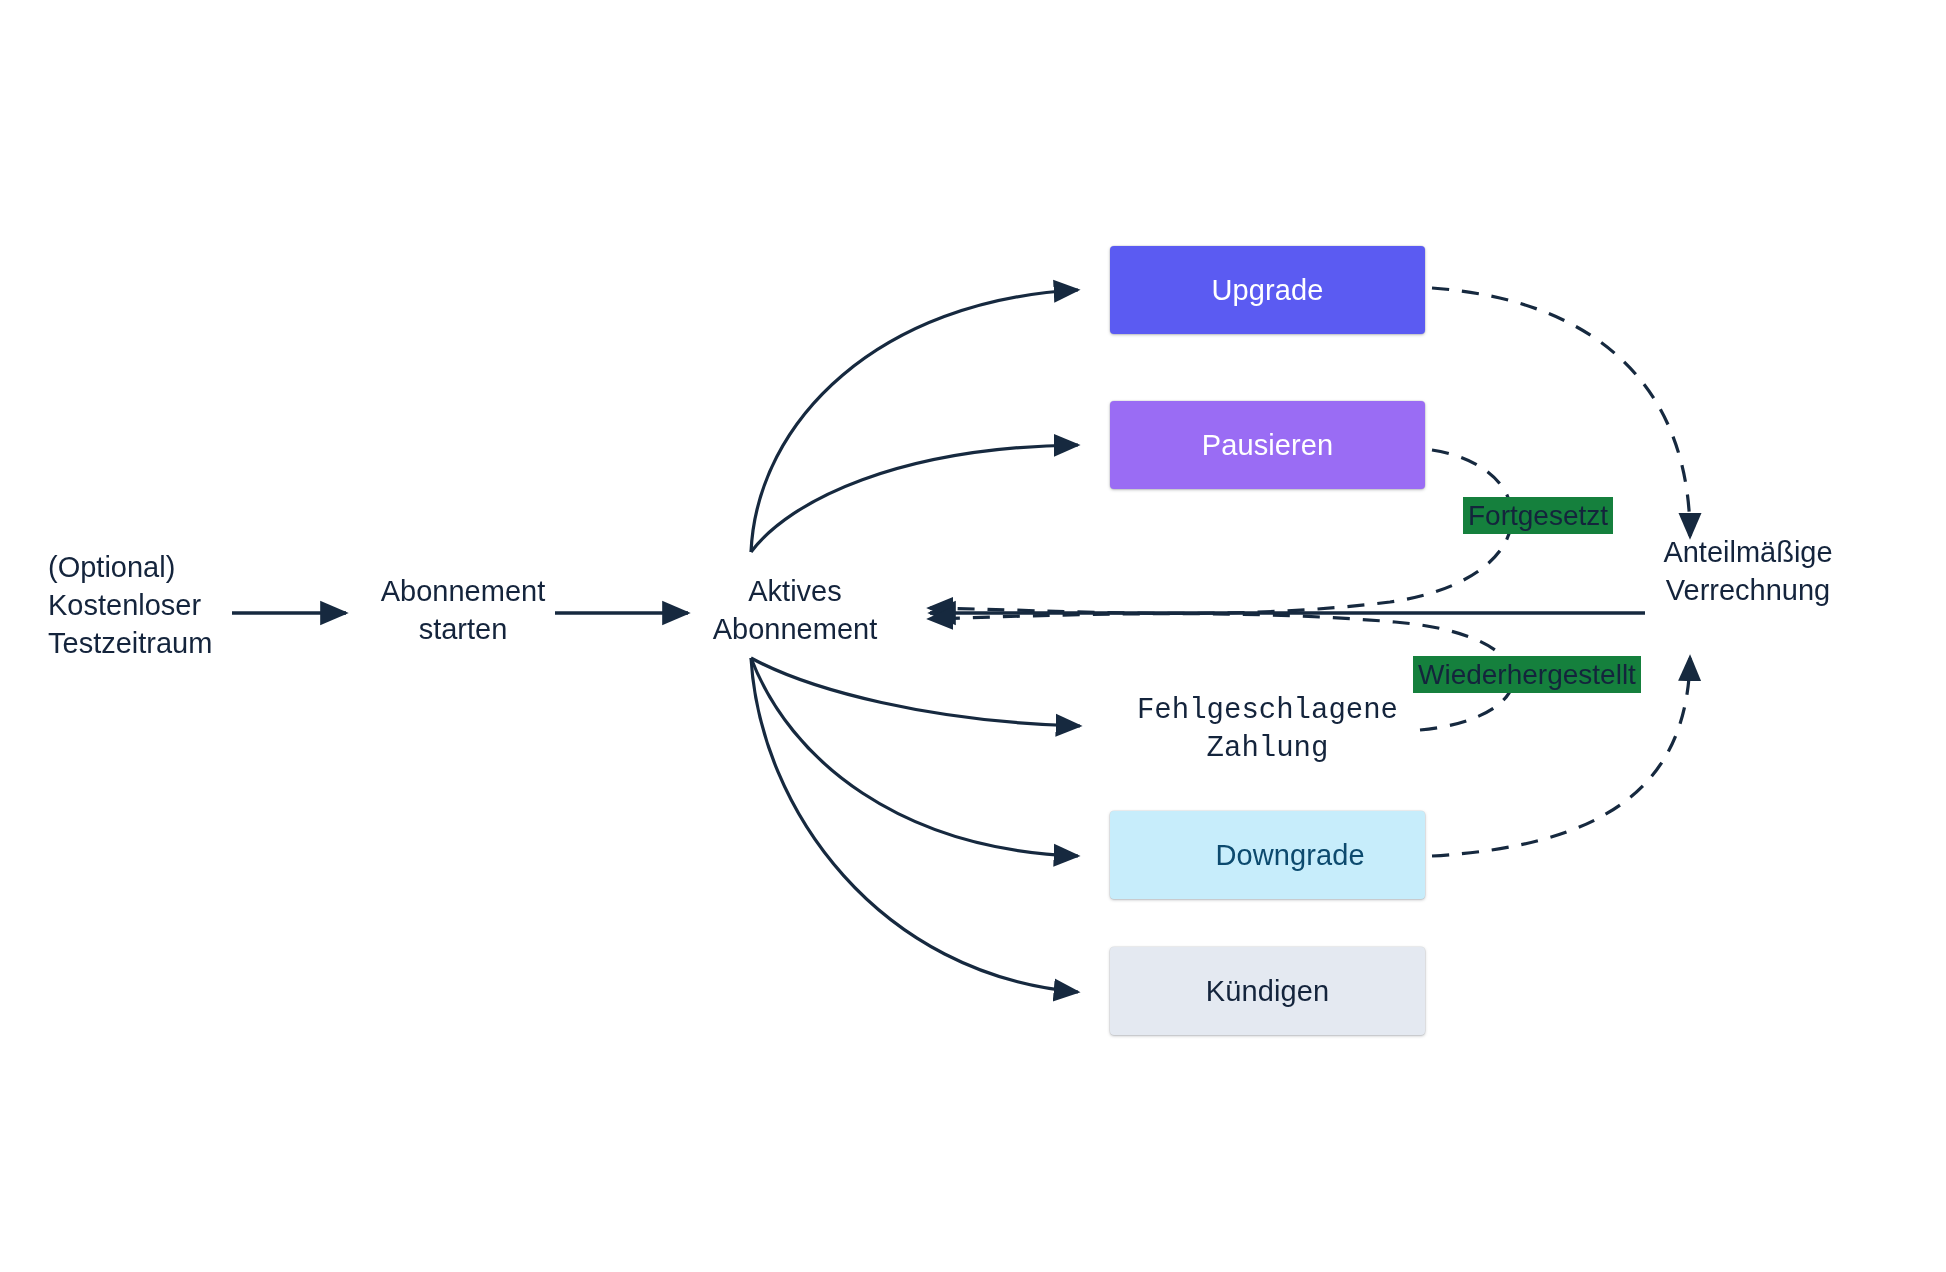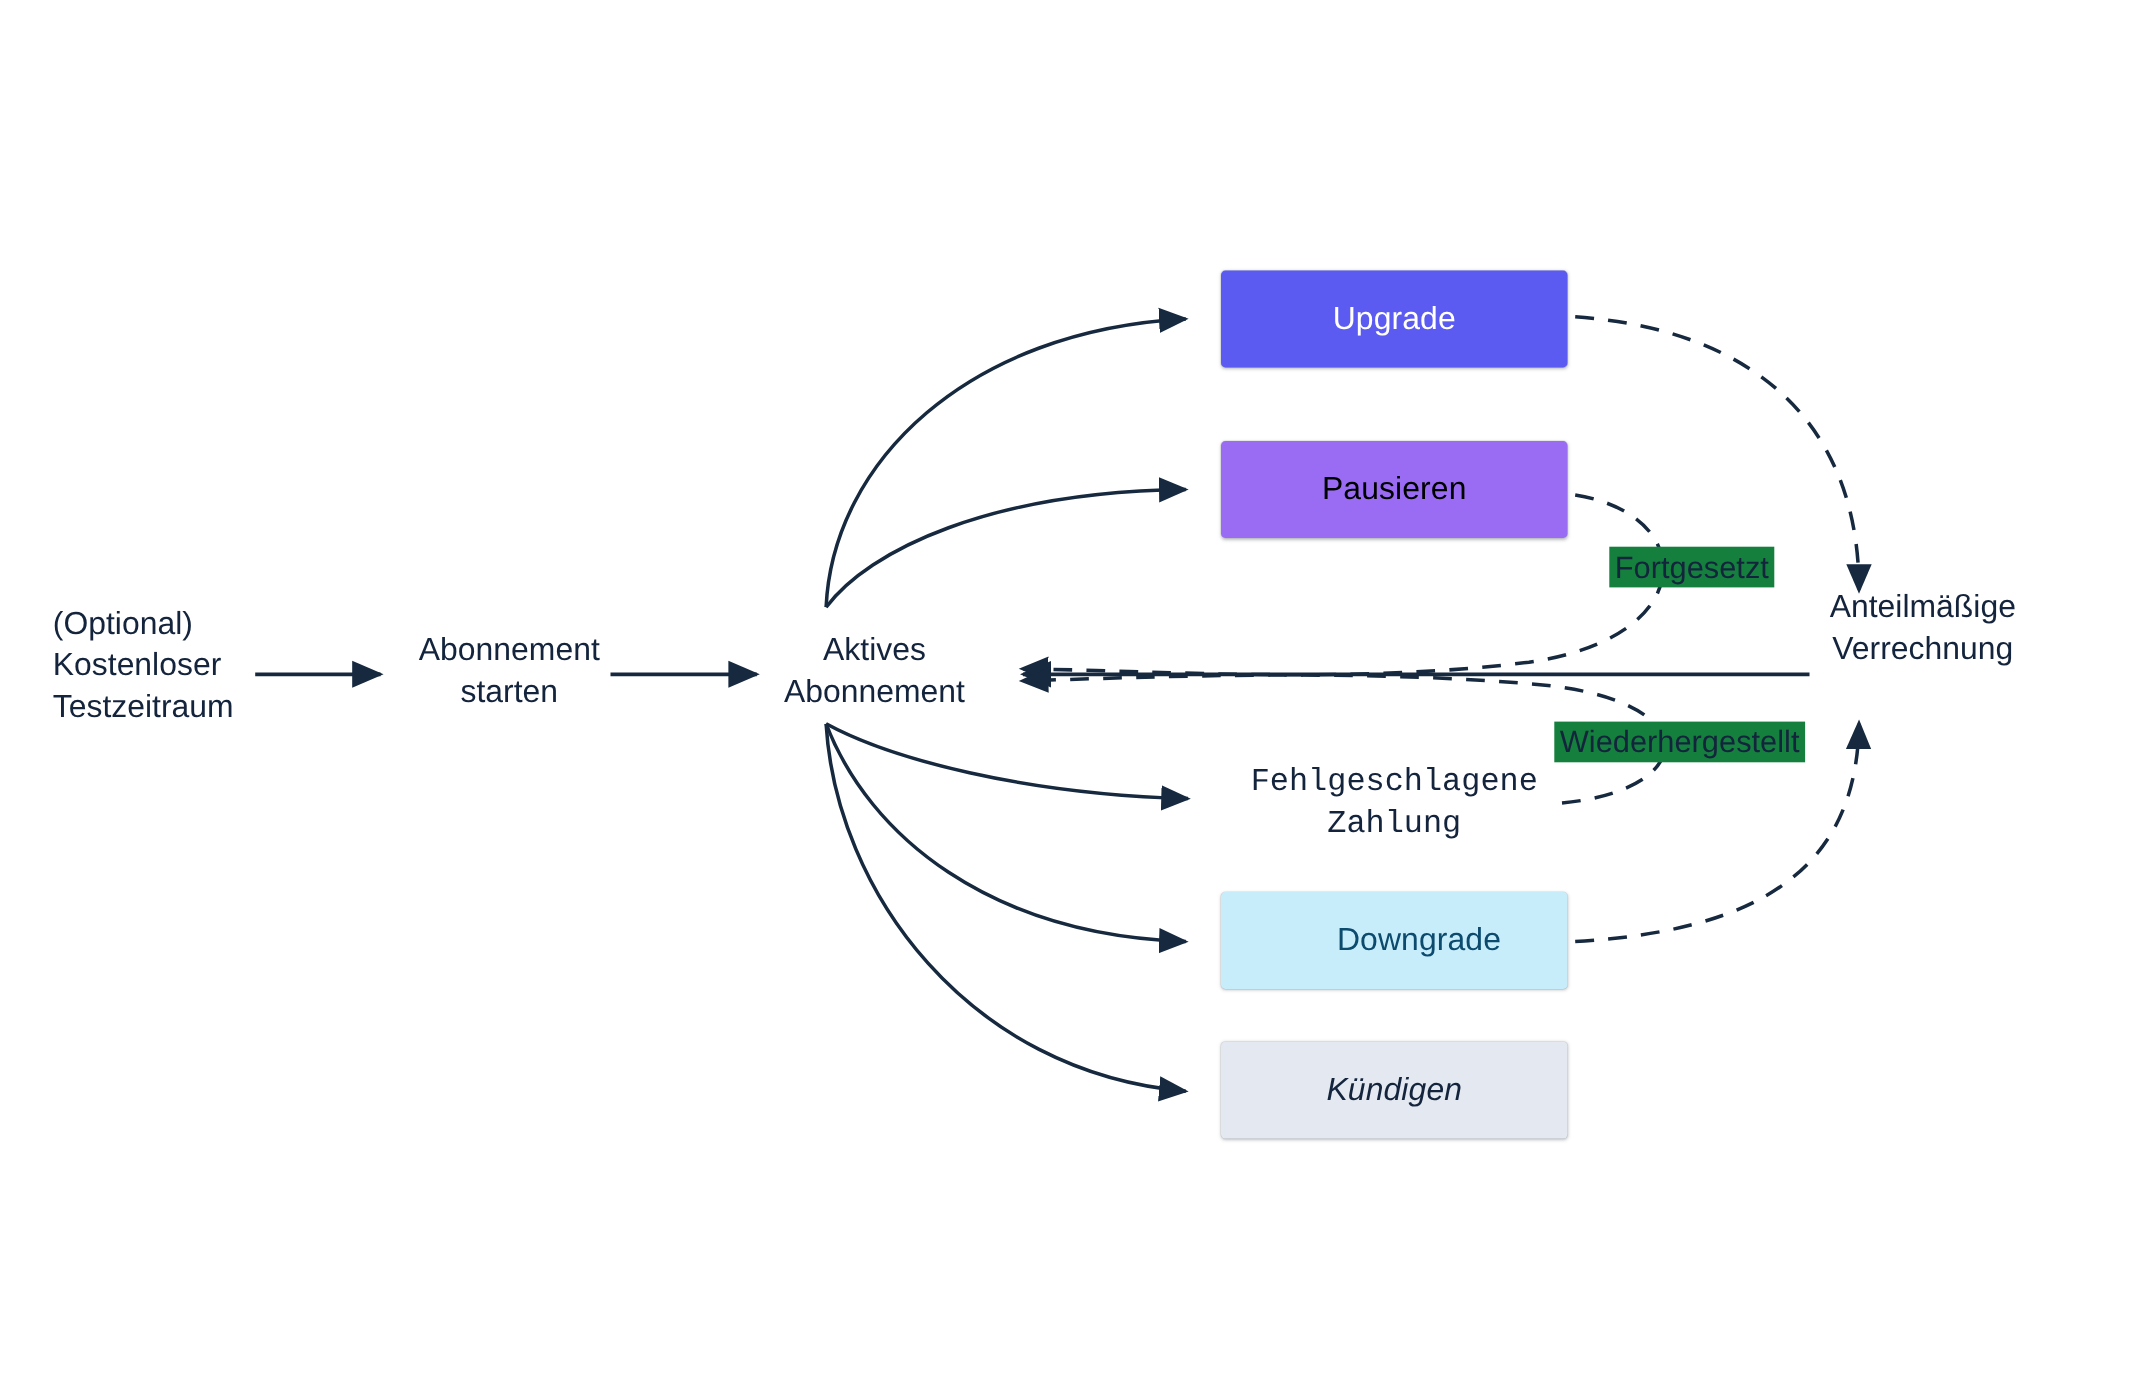--- a/index.html
+++ b/index.html
@@ -130,28 +130,28 @@
   <div class="text-node" style="left:1648px; top:531px; width:200px; height:80px;text-align:center;">
     <span>Anteilmäßige
 Verrechnung</span>
   </div>
 
   <div class="node-box" style="left:1110px; top:246px; width:315px; height:88px; background:#5b5bf2;">
     <span class="node-label" style="color:#ffffff;">Upgrade</span>
   </div>
 
   <div class="node-box" style="left:1110px; top:401px; width:315px; height:88px; background:#9a6cf4;">
-    <span class="node-label" style="color:#000000;">Pausieren</span>
+    <span class="node-label" style="color:#ffffff;">Pausieren</span>
   </div>
 
   <div class="node-box" style="left:1110px; top:811px; width:315px; height:88px; background:#c7edfb;">
     <span class="node-label" style="color:#0c4a6e;margin-left:45px;">Downgrade</span>
   </div>
 
   <div class="node-box" style="left:1110px; top:947px; width:315px; height:88px; background:#e4e9f1;">
-    <span class="node-label" style="color:#14243c;font-style:italic;">Kündigen</span>
+    <span class="node-label" style="color:#14243c;">Kündigen</span>
   </div>
 
   <div class="edge-label" style="left:1463px; top:497px;">Fortgesetzt</div>
 
   <div class="edge-label" style="left:1413px; top:656px;">Wiederhergestellt</div>
 
 </div>
 
 </body></html>

